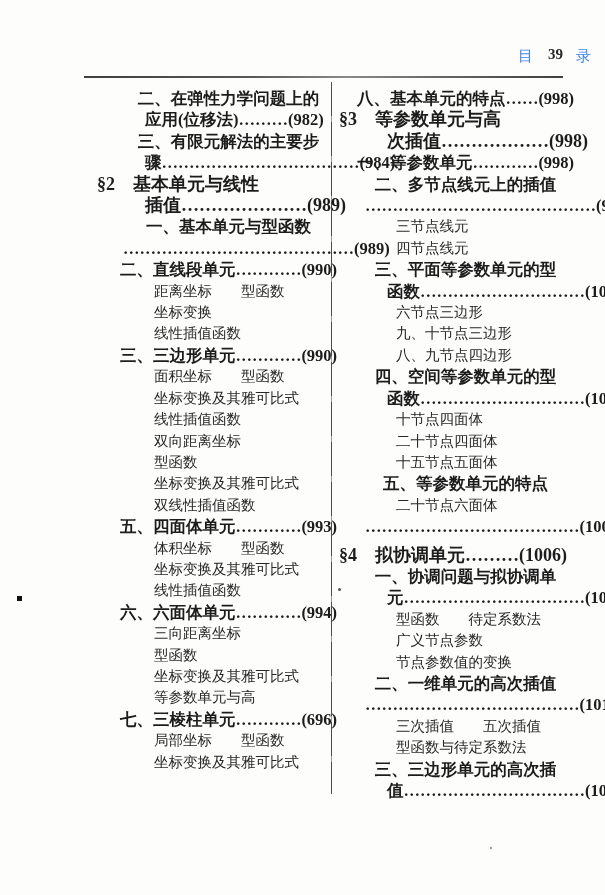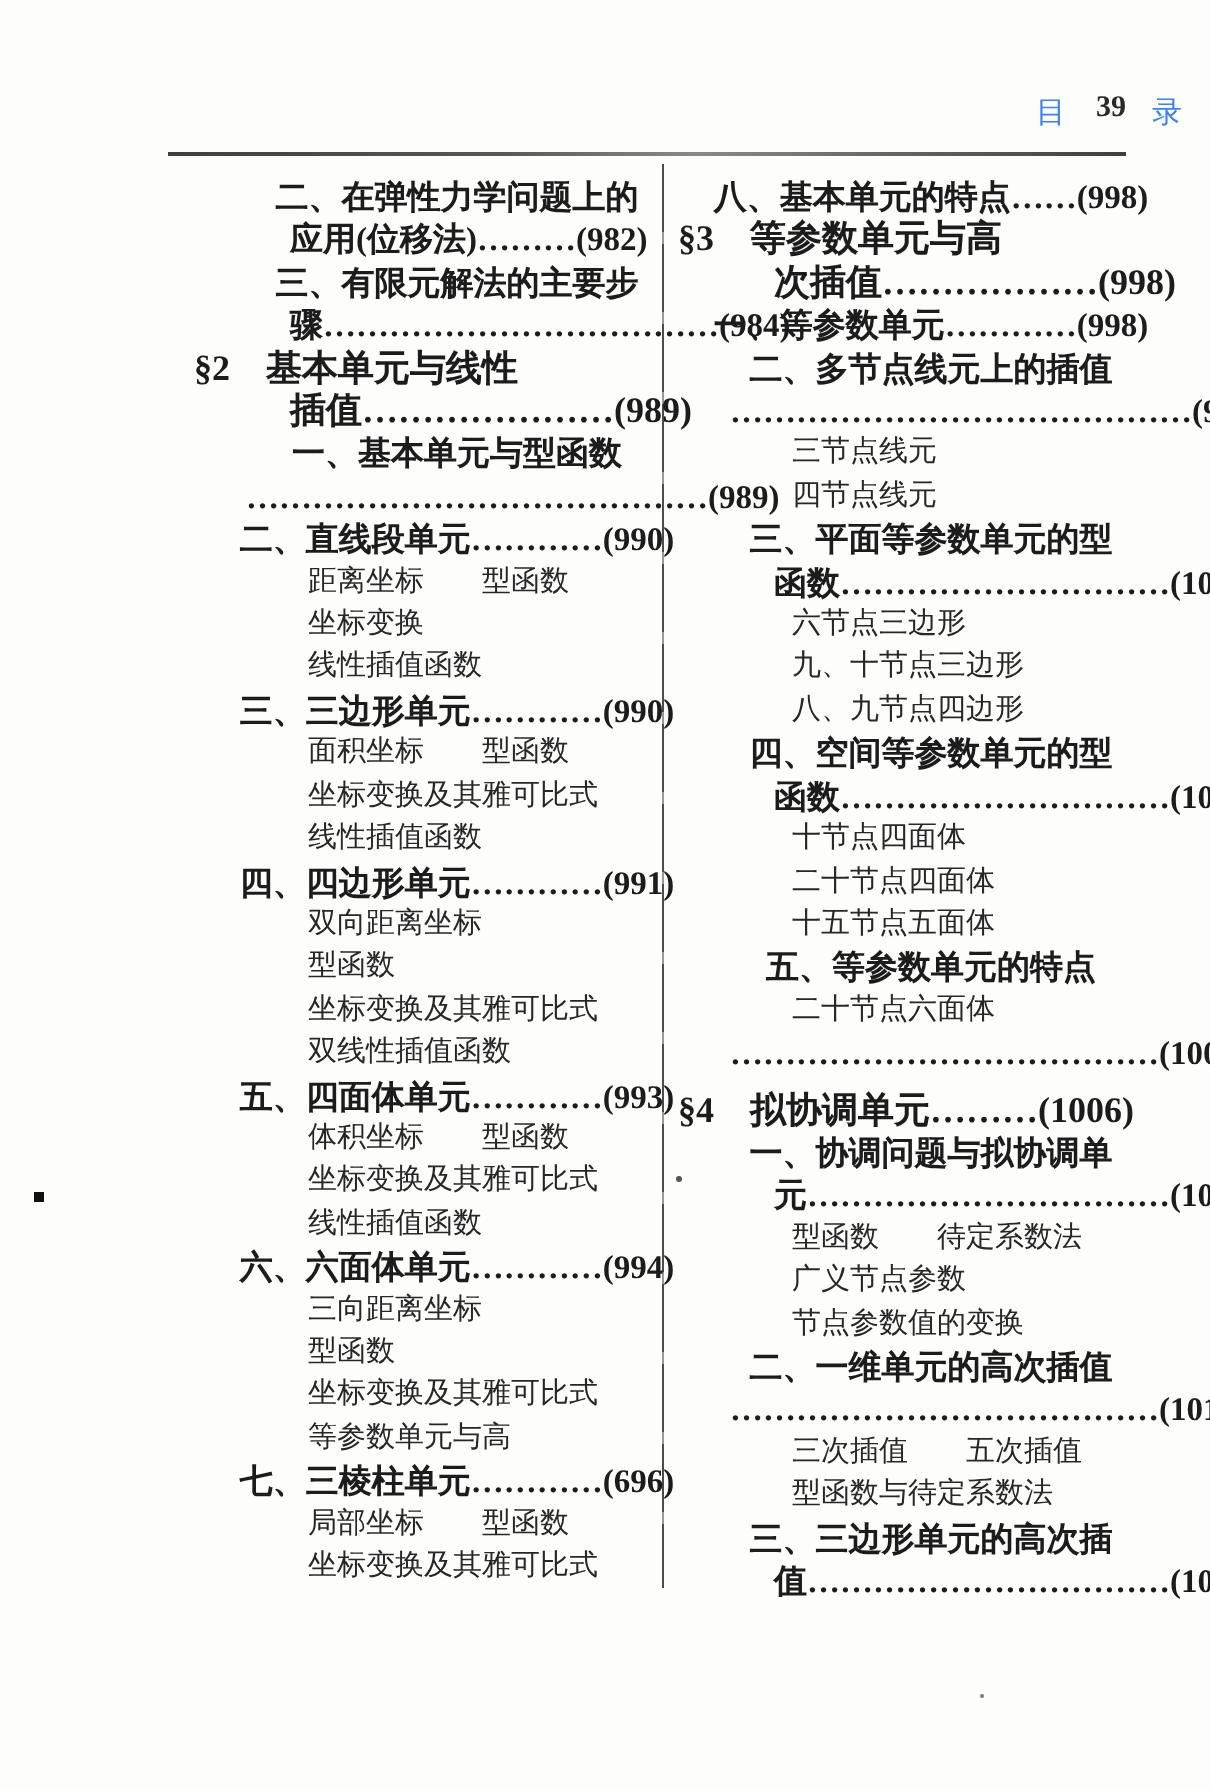--- a/index.html
+++ b/index.html
@@ -88,21 +88,20 @@
       <div class="line lv-item">一、基本单元与型函数</div>
       <div class="line lv-dots">……………………………………(989)</div>
       <div class="line lv-item">二、直线段单元…………(990)</div>
       <div class="line lv-sub">距离坐标　　型函数</div>
       <div class="line lv-sub">坐标变换</div>
       <div class="line lv-sub">线性插值函数</div>
       <div class="line lv-item">三、三边形单元…………(990)</div>
       <div class="line lv-sub">面积坐标　　型函数</div>
       <div class="line lv-sub">坐标变换及其雅可比式</div>
       <div class="line lv-sub">线性插值函数</div>
-      <div class="line lv-item">四、四边形单元…………(991)</div>
       <div class="line lv-sub">双向距离坐标</div>
       <div class="line lv-sub">型函数</div>
       <div class="line lv-sub">坐标变换及其雅可比式</div>
       <div class="line lv-sub">双线性插值函数</div>
       <div class="line lv-item">五、四面体单元…………(993)</div>
       <div class="line lv-sub">体积坐标　　型函数</div>
       <div class="line lv-sub">坐标变换及其雅可比式</div>
       <div class="line lv-sub">线性插值函数</div>
       <div class="line lv-item">六、六面体单元…………(994)</div>
       <div class="line lv-sub">三向距离坐标</div>

